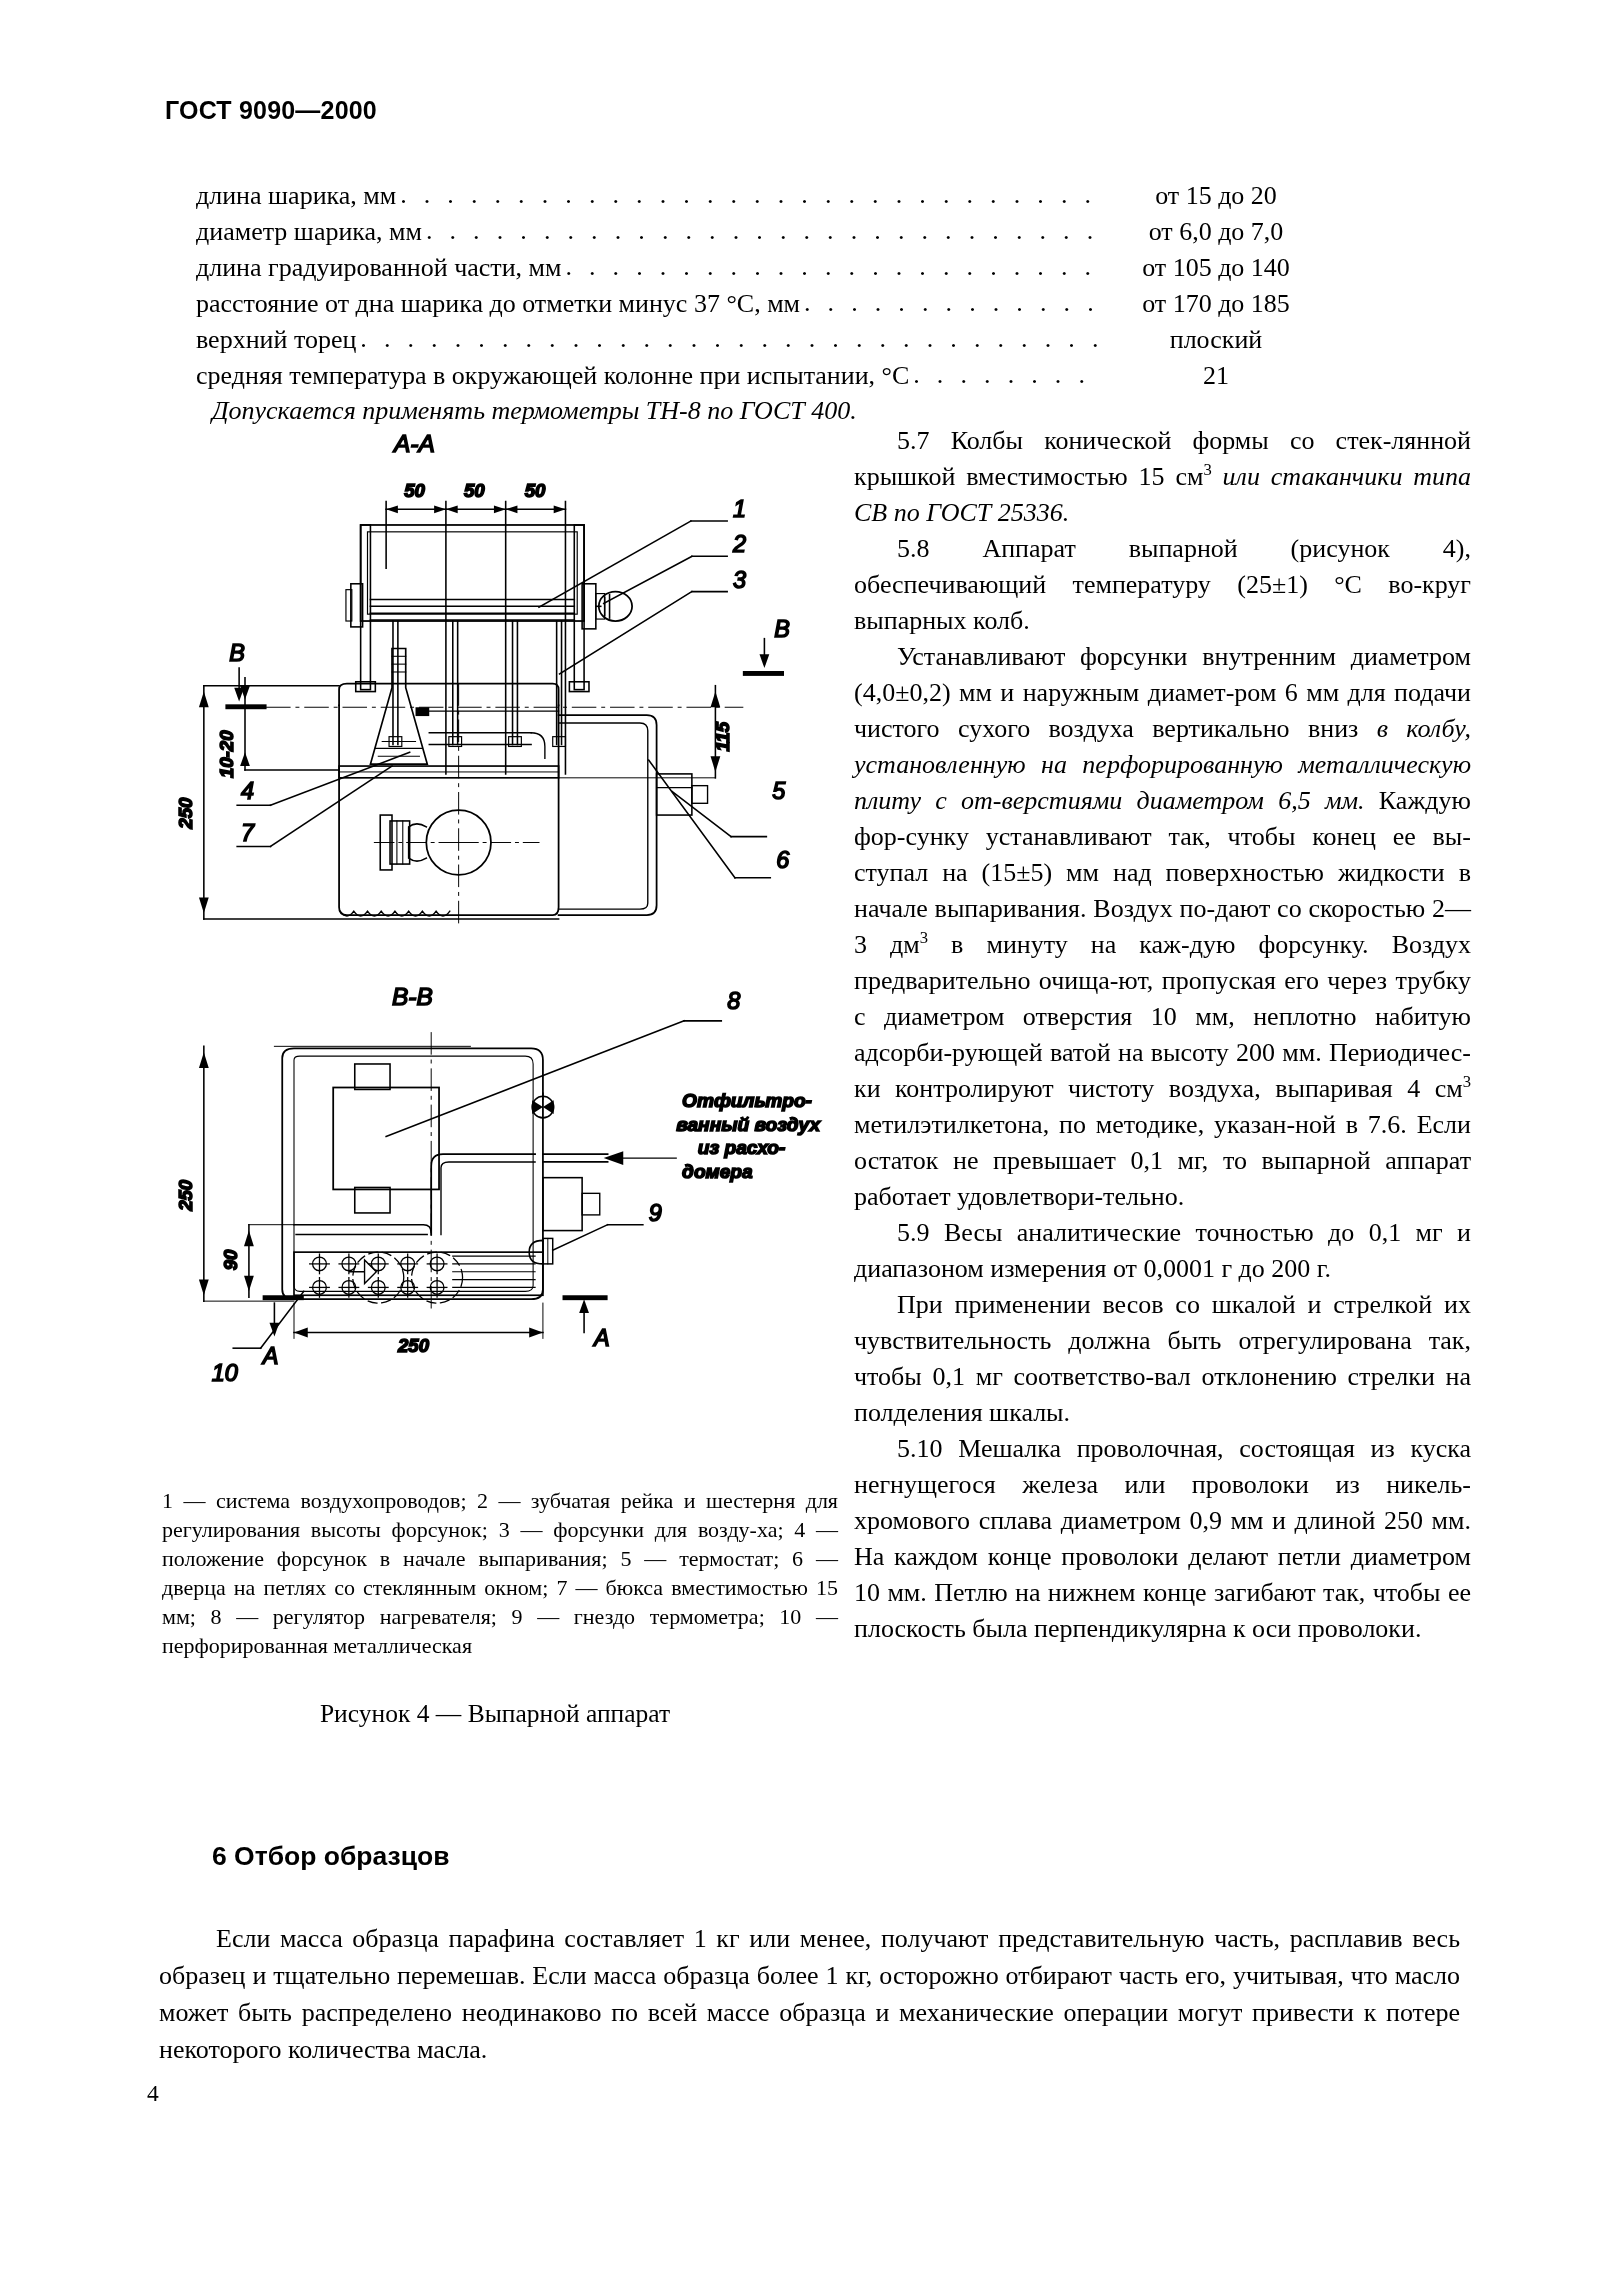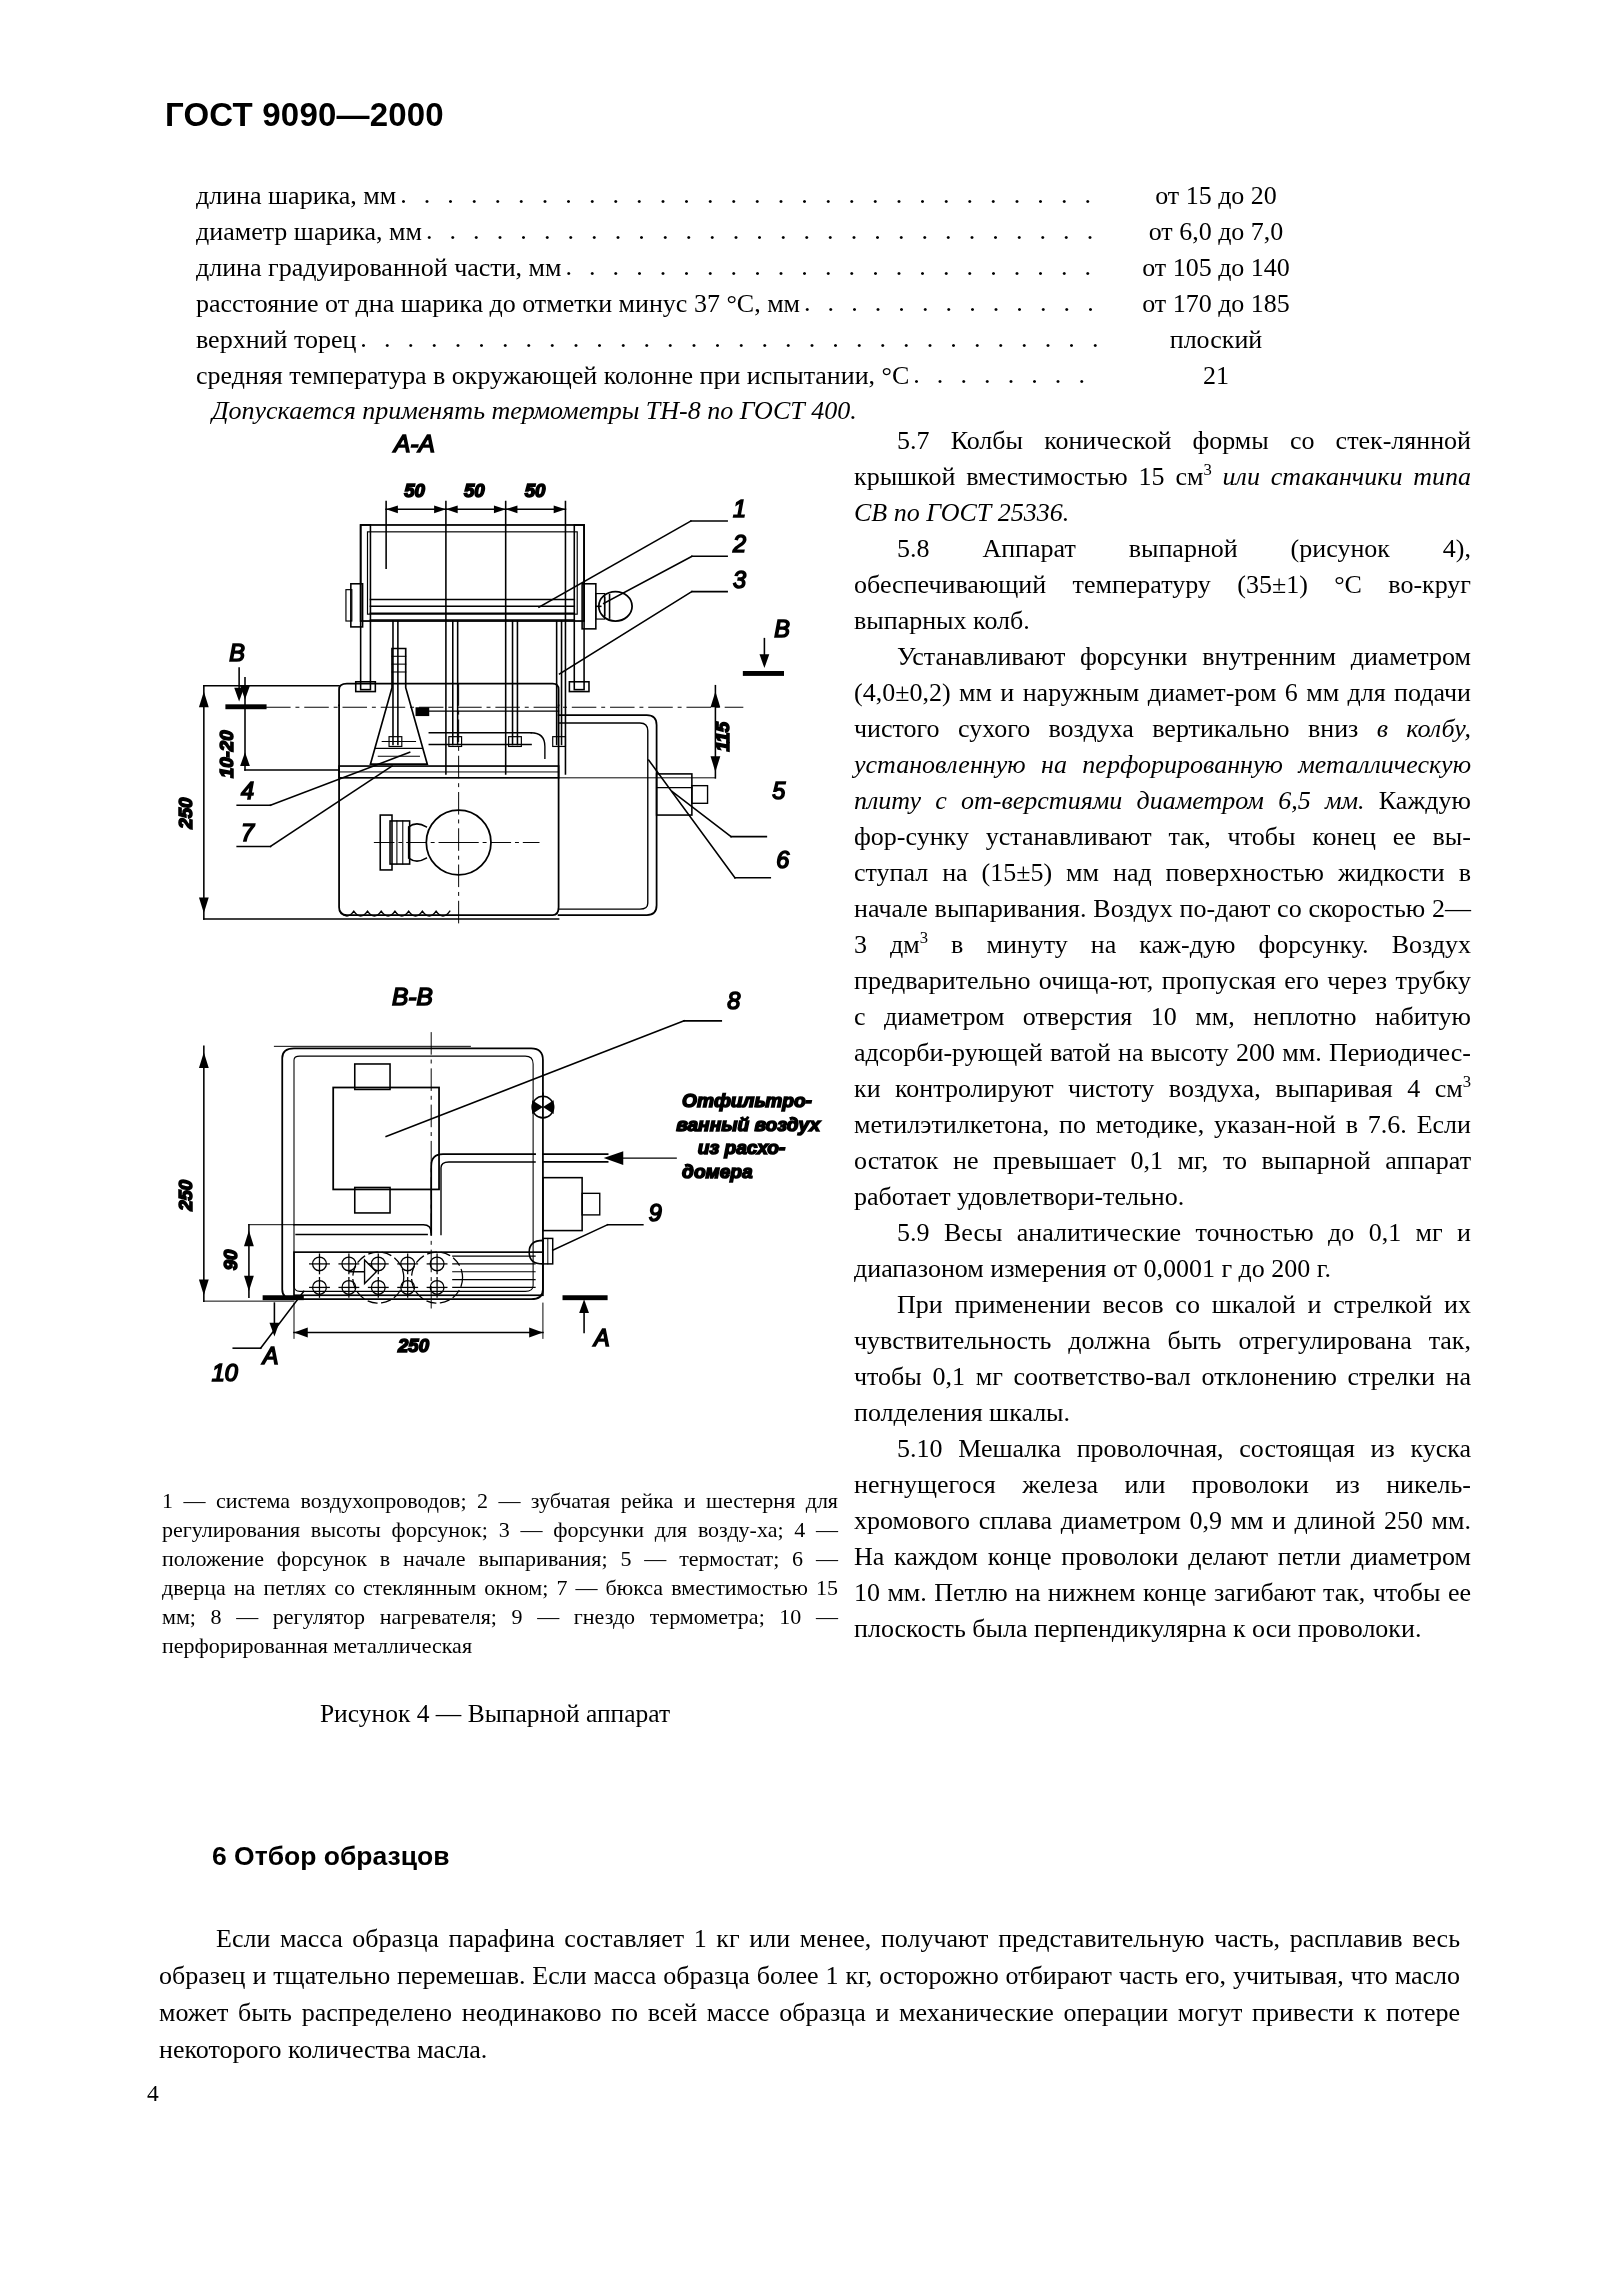--- a/index.html
+++ b/index.html
@@ -19,21 +19,21 @@
     overflow: hidden;
   }
 
   
   .std-header {
     position: absolute;
     left: 165px;
     top: 96px;
     font-family: "Liberation Sans", "DejaVu Sans", sans-serif;
     font-weight: bold;
-    font-size: 33px;
+    font-size: 25px;
     letter-spacing: 0.2px;
     white-space: nowrap;
   }
 
   
   .spec-list {
     position: absolute;
     left: 196px;
     top: 178px;
     width: 1127px;
@@ -222,21 +222,21 @@
       <span class="spec-label">средняя температура в окружающей колонне при испытании, °С</span>
       <span class="spec-dots"></span>
       <span class="spec-value">21</span>
     </div>
   </div>
 
   <div class="spec-note">Допускается применять термометры ТН-8 по ГОСТ 400.</div>
 
   <div class="right-col">
     <p><span>5.7  Колбы конической формы со стек-лянной крышкой вместимостью 15 см</span><sup>3</sup><span class="ital"> или стаканчики типа СВ по ГОСТ 25336.</span></p>
-    <p>5.8 Аппарат выпарной (рисунок 4), обеспечивающий температуру (35±1) °С во-круг выпарных колб.</p>
+    <p>5.8 Аппарат выпарной (рисунок 4), обеспечивающий температуру (25±1) °С во-круг выпарных колб.</p>
     <p><span>Устанавливают форсунки внутренним диаметром (4,0±0,2) мм и наружным диамет-ром 6 мм для подачи чистого сухого воздуха вертикально вниз </span><span class="ital">в колбу, установленную на перфорированную металлическую плиту с от-верстиями диаметром 6,5 мм.</span><span> Каждую фор-сунку устанавливают так, чтобы конец ее вы-ступал на (15±5) мм над поверхностью жидкости в начале выпаривания. Воздух по-дают со скоростью 2—3 дм</span><sup>3</sup><span> в минуту на каж-дую форсунку. Воздух предварительно очища-ют, пропуская его через трубку с диаметром отверстия 10 мм, неплотно набитую адсорби-рующей ватой на высоту 200 мм. Периодичес-ки контролируют чистоту воздуха, выпаривая 4 см</span><sup>3</sup><span> метилэтилкетона, по методике, указан-ной в 7.6. Если остаток не превышает 0,1 мг, то выпарной аппарат работает удовлетвори-тельно.</span></p>
     <p>5.9 Весы аналитические точностью до 0,1 мг и диапазоном измерения от 0,0001 г до 200 г.</p>
     <p>При применении весов со шкалой и стрелкой их чувствительность должна быть отрегулирована так, чтобы 0,1 мг соответство-вал отклонению стрелки на полделения шкалы.</p>
     <p>5.10 Мешалка проволочная, состоящая из куска негнущегося железа или проволоки из никель-хромового сплава диаметром 0,9 мм и длиной 250 мм. На каждом конце проволоки делают петли диаметром 10 мм. Петлю на нижнем конце загибают так, чтобы ее плоскость была перпендикулярна к оси проволоки.</p>
   </div>
 
   <div class="figure-wrap">
     <svg class="fig-svg" width="686" height="1039" viewBox="0 0 700 1060">
       <g fill="none" stroke="#000" stroke-width="1.6" stroke-linecap="square">
 

